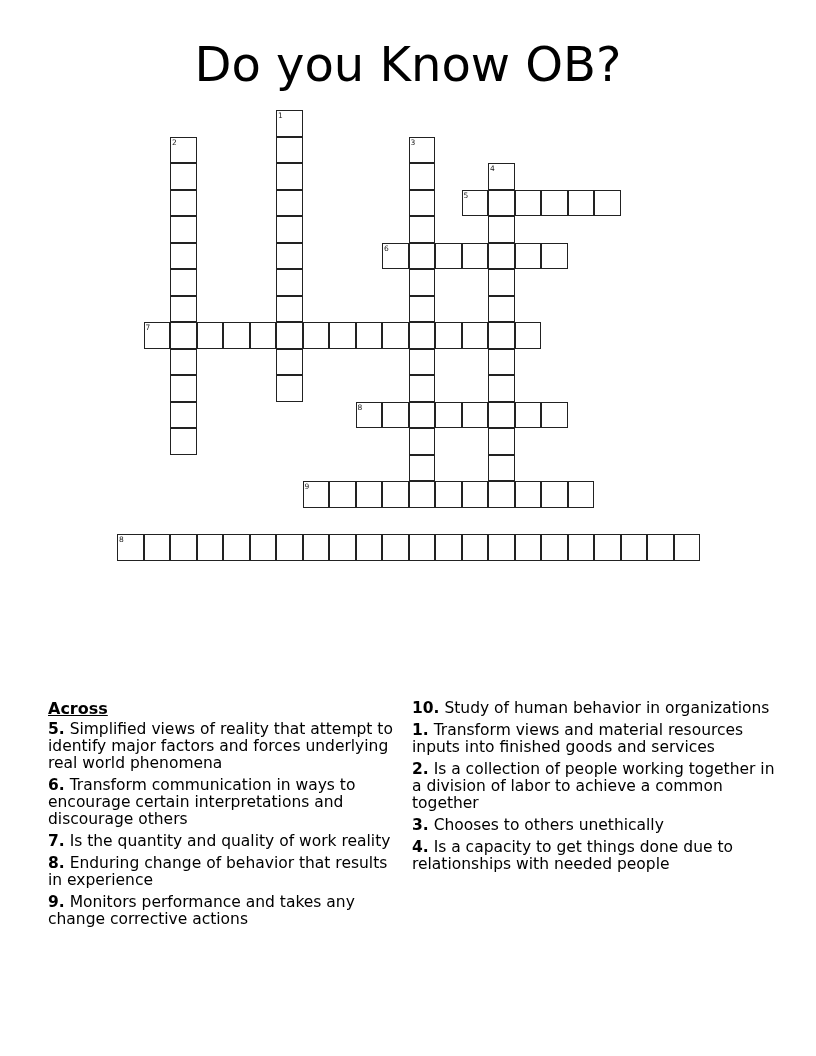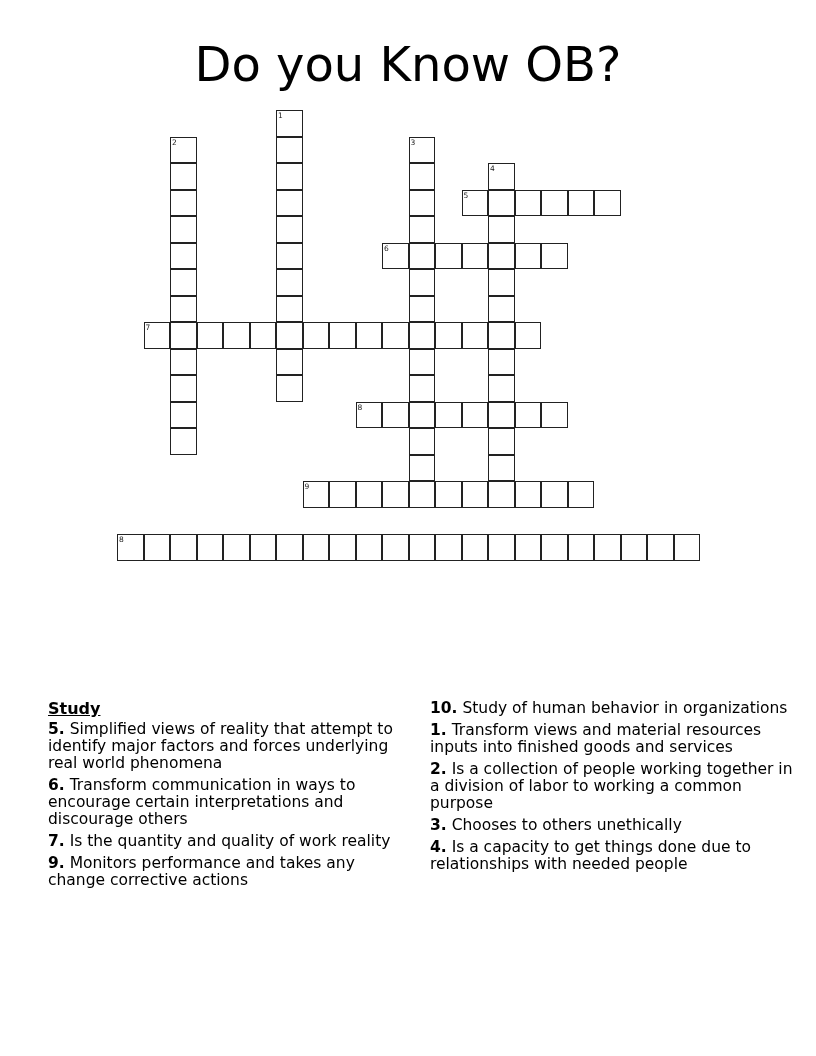--- a/index.html
+++ b/index.html
@@ -8,21 +8,21 @@
   #title { position: absolute; top: 34px; left: 0; width: 816px; text-align: center;
            font-size: 48px; font-weight: normal; line-height: 60px; margin: 0; }
   #grid { position: absolute; left: 0; top: 0; width: 816px; height: 600px; }
   .cell { position: absolute; width: 26.5px; height: 26.5px; box-sizing: border-box;
           border: 1.4px solid #222; background: #fff; }
   .cell .num { position: absolute; top: 0px; left: 1px; font-size: 7.5px; line-height: 9px; color: #222; }
   #clues { position: absolute; top: 700px; left: 48px; width: 740px;
            font-size: 15.5px; line-height: 17px; }
   .col { position: absolute; top: 0; }
   .col.left { left: 0; width: 350px; }
-  .col.right { left: 364px; width: 370px; margin-left: 18px; }
+  .col.right { left: 364px; width: 370px; }
   .heading { font-weight: bold; text-decoration: underline; margin-bottom: 4px; font-size: 16px; }
   .clue { margin-bottom: 5px; }
   .clue b { font-weight: bold; }
 </style>
 </head>
 <body>
 
 <h1 id="title">Do you Know OB?</h1>
 
 <div id="grid">
@@ -151,26 +151,27 @@
     <div class="cell" style="left: 541px; top: 534px;"></div>
     <div class="cell" style="left: 567.5px; top: 534px;"></div>
     <div class="cell" style="left: 594px; top: 534px;"></div>
     <div class="cell" style="left: 620.5px; top: 534px;"></div>
     <div class="cell" style="left: 647px; top: 534px;"></div>
     <div class="cell" style="left: 673.5px; top: 534px;"></div>
   </div>
 
 <div id="clues">
   <div class="col left">
-    <div class="heading">Study</div>
+    <div class="heading">Across</div>
     <div class="clue"><b>5.</b> <span>Simplified views of reality that attempt to identify major factors and forces underlying real world phenomena</span></div>
     <div class="clue"><b>6.</b> <span>Transform communication in ways to encourage certain interpretations and discourage others</span></div>
     <div class="clue"><b>7.</b> <span>Is the quantity and quality of work reality</span></div>
+    <div class="clue"><b>8.</b> <span>Enduring change of behavior that results in experience</span></div>
     <div class="clue"><b>9.</b> <span>Monitors performance and takes any change corrective actions</span></div>
   </div>
   <div class="col right">
     <div class="clue"><b>10.</b> <span>Study of human behavior in organizations</span></div>
     <div class="clue"><b>1.</b> <span>Transform views and material resources inputs into finished goods and services</span></div>
-    <div class="clue"><b>2.</b> <span>Is a collection of people working together in a division of labor to working a common purpose</span></div>
+    <div class="clue"><b>2.</b> <span>Is a collection of people working together in a division of labor to achieve a common together</span></div>
     <div class="clue"><b>3.</b> <span>Chooses to others unethically</span></div>
     <div class="clue"><b>4.</b> <span>Is a capacity to get things done due to relationships with needed people</span></div>
   </div>
 </div>
 
 </body></html>

